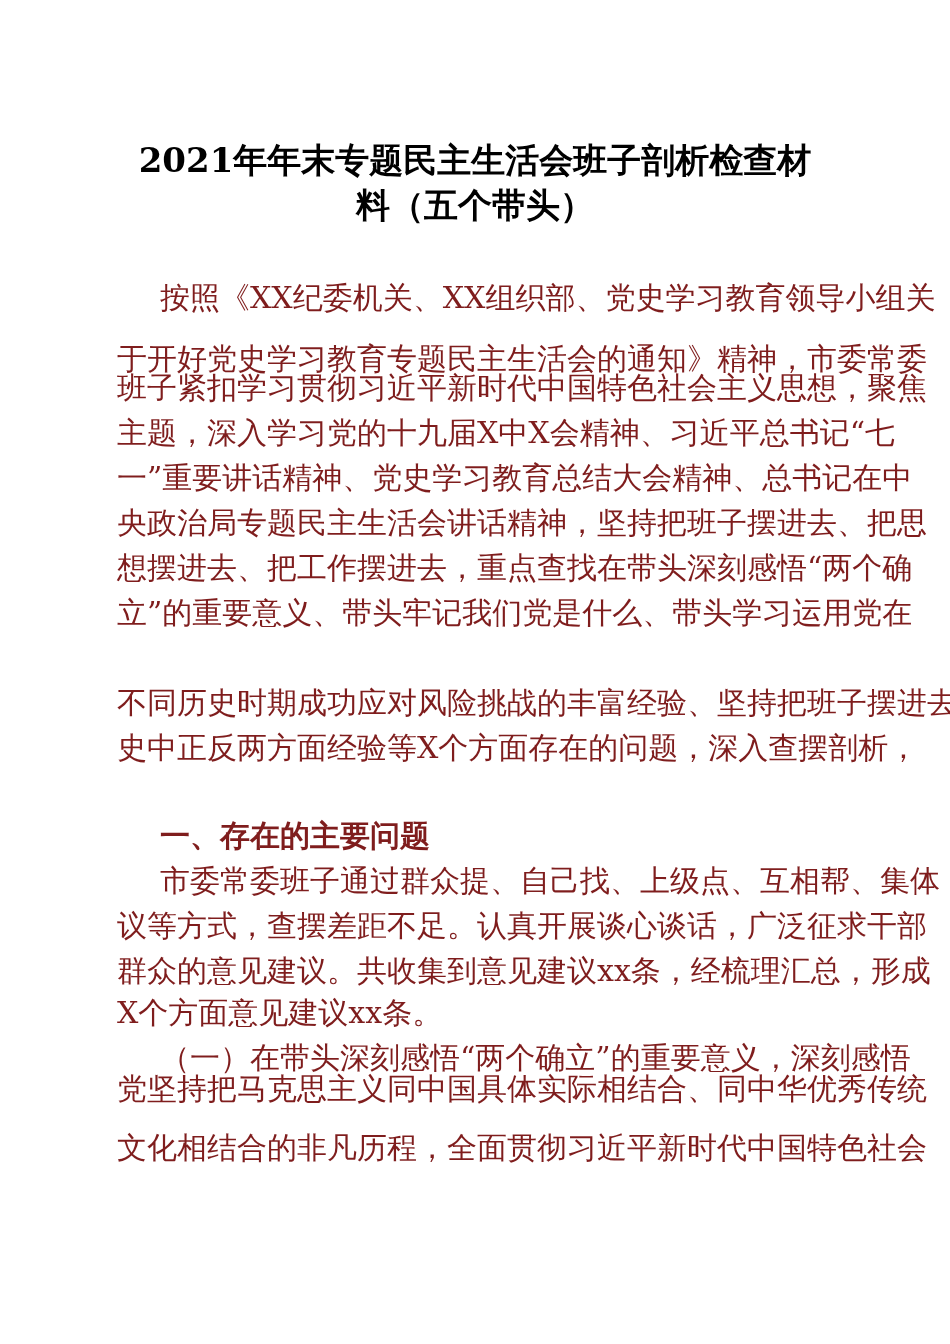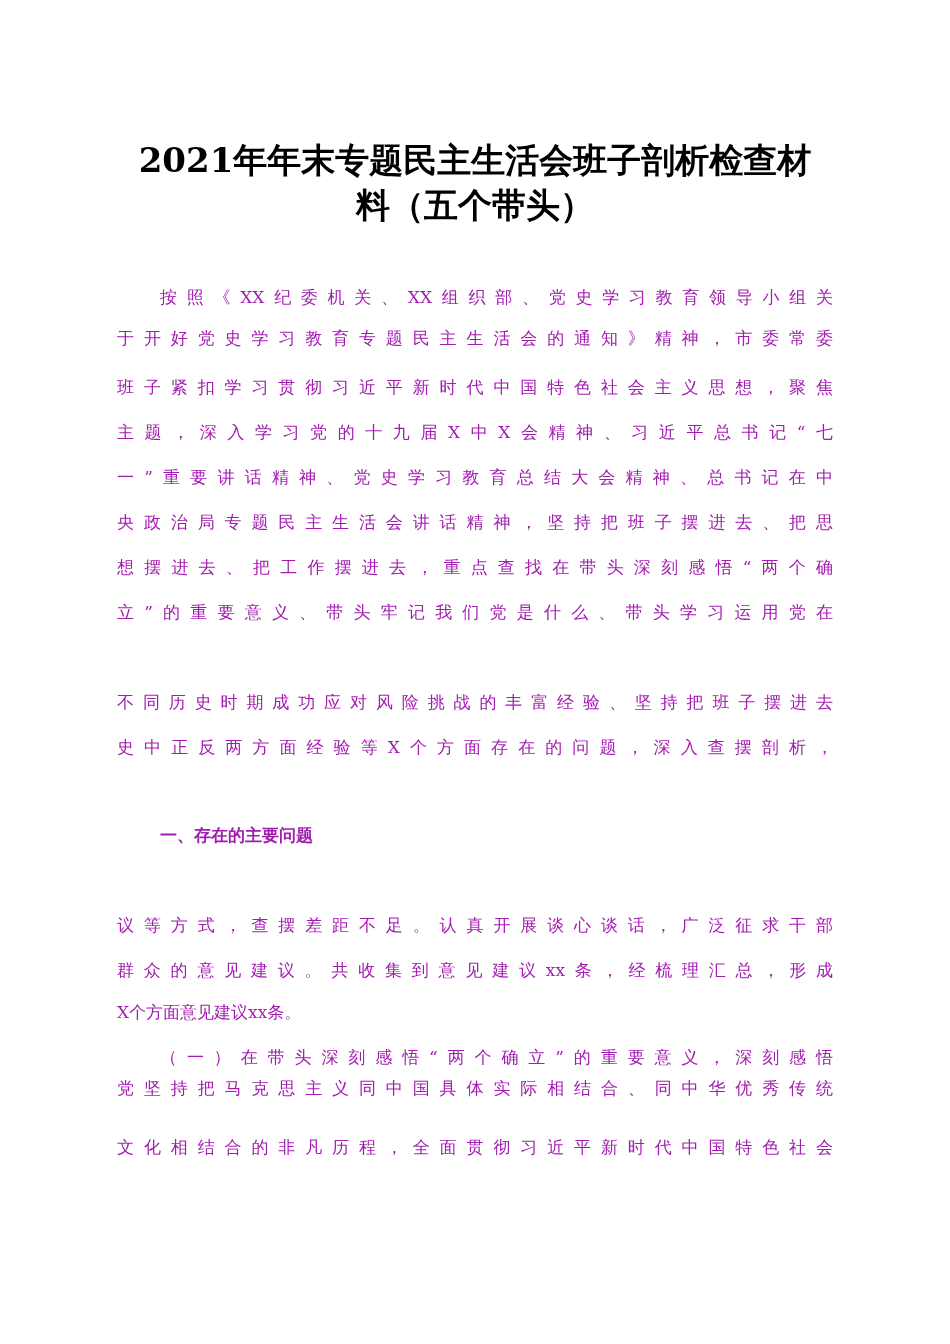--- a/index.html
+++ b/index.html
@@ -2,48 +2,49 @@
 <html><head>
 <meta charset="utf-8">
 <style>
   html, body { margin: 0; padding: 0; background: #ffffff; }
   body { width: 950px; height: 1344px; position: relative; overflow: hidden; color: #111; }
   .page { position: absolute; left: 0; top: 0; width: 950px; height: 1344px; }
   .title { position: absolute; left: 0; width: 950px; text-align: center;
     font-family: "DejaVu Serif", "Liberation Serif", serif; font-weight: bold;
     font-size: 34px; line-height: 45px; letter-spacing: 0px; color: #000; }
   .line { position: absolute; left: 117px; width: 716px; white-space: nowrap;
-    font-family: "DejaVu Serif", "Liberation Serif", serif; font-size: 17px;
-    line-height: 45px; height: 45px; text-align: justify; text-align-last: justify; color: #a21caf; }
+    font-family: "DejaVu Serif", "Liberation Serif", serif; font-size: 30px;
+    line-height: 45px; height: 45px; text-align: justify; text-align-last: justify; color: #7f1d1d; }
   .line.last { text-align-last: left; }
   .indent { left: 160px; width: 673px; }
   .heading { font-family: "DejaVu Sans", "Liberation Sans", sans-serif; font-weight: bold; text-align-last: left; }
   .sub { font-family: "DejaVu Serif", "Liberation Serif", serif; }
 </style>
 </head>
 <body>
 
 <div class="page">
 
   <div class="title" style="top:138px;">2021年年末专题民主生活会班子剖析检查材</div>
   <div class="title" style="top:183px;">料（五个带头）</div>
 
   <div class="line indent" style="top:275px;">按照《XX纪委机关、XX组织部、党史学习教育领导小组关</div>
-  <div class="line" style="top:316px;">于开好党史学习教育专题民主生活会的通知》精神，市委常委</div>
+  <div class="line" style="top:336px;">于开好党史学习教育专题民主生活会的通知》精神，市委常委</div>
   <div class="line" style="top:365px;">班子紧扣学习贯彻习近平新时代中国特色社会主义思想，聚焦</div>
   <div class="line" style="top:410px;">主题，深入学习党的十九届X中X会精神、习近平总书记“七</div>
   <div class="line" style="top:455px;">一”重要讲话精神、党史学习教育总结大会精神、总书记在中</div>
   <div class="line" style="top:500px;">央政治局专题民主生活会讲话精神，坚持把班子摆进去、把思</div>
   <div class="line" style="top:545px;">想摆进去、把工作摆进去，重点查找在带头深刻感悟“两个确</div>
   <div class="line" style="top:590px;">立”的重要意义、带头牢记我们党是什么、带头学习运用党在</div>
   <div class="line" style="top:680px;">不同历史时期成功应对风险挑战的丰富经验、坚持把班子摆进去</div>
   <div class="line" style="top:725px;">史中正反两方面经验等X个方面存在的问题，深入查摆剖析，</div>
 
   <div class="line indent heading" style="top:813px;">一、存在的主要问题</div>
 
+  <div class="line indent" style="top:858px;">市委常委班子通过群众提、自己找、上级点、互相帮、集体</div>
   <div class="line" style="top:903px;">议等方式，查摆差距不足。认真开展谈心谈话，广泛征求干部</div>
   <div class="line" style="top:948px;">群众的意见建议。共收集到意见建议xx条，经梳理汇总，形成</div>
   <div class="line last" style="top:990px;">X个方面意见建议xx条。</div>
 
   <div class="line indent sub" style="top:1035px;">（一）在带头深刻感悟“两个确立”的重要意义，深刻感悟</div>
   <div class="line" style="top:1066px;">党坚持把马克思主义同中国具体实际相结合、同中华优秀传统</div>
   <div class="line" style="top:1125px;">文化相结合的非凡历程，全面贯彻习近平新时代中国特色社会</div>
 
 </div>
 

